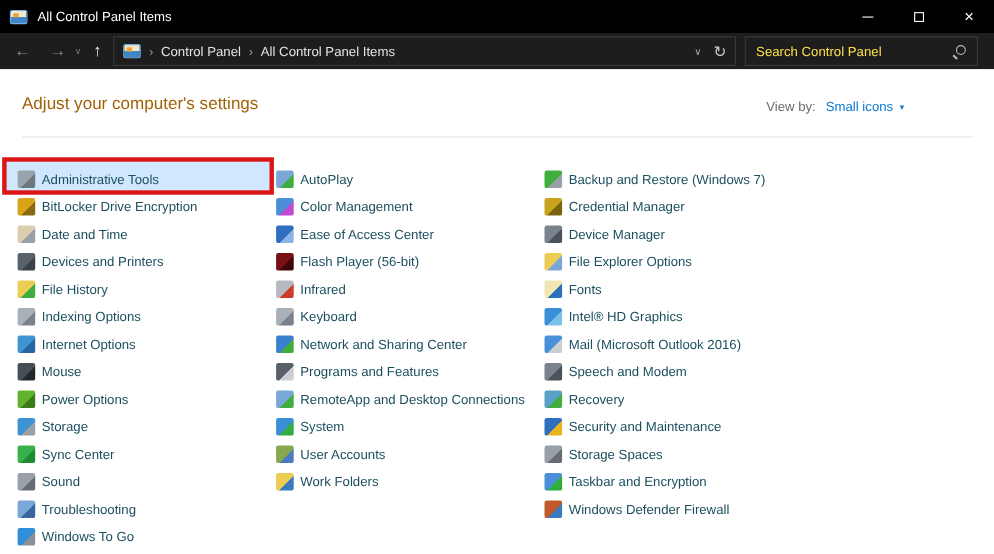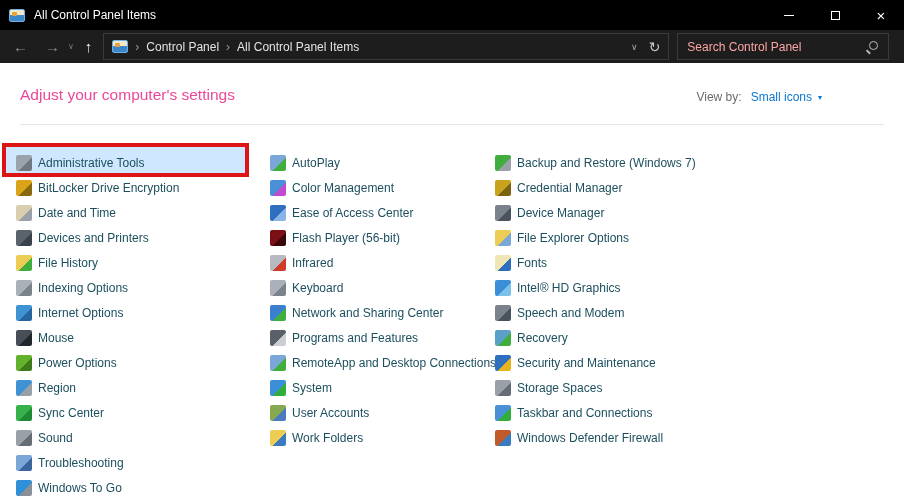--- a/index.html
+++ b/index.html
@@ -28,38 +28,38 @@
   .arrow-up{margin-left:11px;color:#efefef;}
   .address-box{margin-left:11px;width:566px;height:27px;border:1px solid #3a3a3a;box-sizing:border-box;
     display:flex;align-items:center;padding:0 8px;color:#e3e3e3;font-size:12px;}
   .crumb-sep{color:#989898;font-size:12px;margin:0 7px;}
   .crumb{white-space:nowrap;color:#e3e3e3;}
   .addr-tools{margin-left:auto;display:flex;align-items:center;}
   .addr-chevron{color:#a8a8a8;font-size:9px;margin-right:11px;}
   .refresh-glyph{color:#c9c9c9;font-size:14px;line-height:1;}
   .search-box{margin-left:8px;width:212px;height:27px;border:1px solid #3a3a3a;box-sizing:border-box;
     display:flex;align-items:center;padding:0 9px;}
-  .search-placeholder{color:#fca5a5;font-size:12px;white-space:nowrap;}
+  .search-placeholder{color:#fde047;font-size:12px;white-space:nowrap;}
   .mag{margin-left:auto;position:relative;width:13px;height:13px;}
   .mag::before{content:"";position:absolute;right:1px;top:1px;width:7px;height:7px;border:1.5px solid #b9b9b9;border-radius:50%;}
   .mag::after{content:"";position:absolute;left:0px;bottom:1px;width:5px;height:1.5px;background:#b9b9b9;transform:rotate(45deg);}
 
   
   .content{position:absolute;top:63px;left:0;right:0;bottom:0;background:#ffffff;}
-  .page-title{position:absolute;left:20px;top:23px;font-size:15.5px;color:#ec4899;white-space:nowrap;}
+  .page-title{position:absolute;left:20px;top:23px;font-size:15.5px;color:#a16207;white-space:nowrap;}
   .view-by{position:absolute;right:82px;top:27px;display:flex;align-items:center;font-size:12px;}
   .view-by-label{color:#6b6b6b;margin-right:9px;}
   .view-by-value{color:#0d77d1;}
   .view-caret{color:#0d77d1;font-size:8px;margin-left:6px;}
   .separator{position:absolute;left:20px;right:20px;top:61px;height:1px;background:#e4e4e4;}
 
   .columns{position:absolute;top:87px;left:0;right:0;bottom:0;}
   .col{position:absolute;top:0;}
   .col0{left:16px;width:236px;}
-  .col1{left:270px;width:236px;}
+  .col1{left:251px;width:236px;}
   .col2{left:495px;width:400px;}
   .item{display:flex;align-items:center;height:25px;position:relative;}
   .item-icon{width:16px;height:16px;margin-right:6px;border-radius:2px;flex:0 0 16px;position:relative;z-index:1;}
   .item-label{font-size:12px;color:#1c4f5e;white-space:nowrap;position:relative;z-index:1;}
   .red-box{position:absolute;left:-14px;top:-7px;width:247px;height:34px;box-sizing:border-box;
     border:4px solid #dd1414;background:#cfe8ff;z-index:0;}
 </style>
 </head>
 <body>
 
@@ -147,21 +147,21 @@
           <div class="item">
             <span class="item-icon" style="background: linear-gradient(135deg, rgb(71, 78, 88) 58%, rgb(34, 39, 46) 58%);"></span>
             <span class="item-label">Mouse</span>
           </div>
           <div class="item">
             <span class="item-icon" style="background: linear-gradient(135deg, rgb(99, 178, 46) 58%, rgb(60, 122, 26) 58%);"></span>
             <span class="item-label">Power Options</span>
           </div>
           <div class="item">
             <span class="item-icon" style="background: linear-gradient(135deg, rgb(63, 147, 210) 58%, rgb(154, 160, 168) 58%);"></span>
-            <span class="item-label">Region</span>
+            <span class="item-label">Storage</span>
           </div>
           <div class="item">
             <span class="item-icon" style="background: linear-gradient(135deg, rgb(55, 178, 74) 58%, rgb(31, 138, 52) 58%);"></span>
             <span class="item-label">Sync Center</span>
           </div>
           <div class="item">
             <span class="item-icon" style="background: linear-gradient(135deg, rgb(154, 160, 168) 58%, rgb(102, 108, 116) 58%);"></span>
             <span class="item-label">Sound</span>
           </div>
           <div class="item">
@@ -242,38 +242,42 @@
           </div>
           <div class="item">
             <span class="item-icon" style="background: linear-gradient(135deg, rgb(240, 230, 180) 58%, rgb(47, 111, 192) 58%);"></span>
             <span class="item-label">Fonts</span>
           </div>
           <div class="item">
             <span class="item-icon" style="background: linear-gradient(135deg, rgb(58, 143, 216) 58%, rgb(122, 192, 232) 58%);"></span>
             <span class="item-label">Intel® HD Graphics</span>
           </div>
           <div class="item">
+            <span class="item-icon" style="background: linear-gradient(135deg, rgb(74, 144, 216) 58%, rgb(202, 206, 212) 58%);"></span>
+            <span class="item-label">Mail (Microsoft Outlook 2016)</span>
+          </div>
+          <div class="item">
             <span class="item-icon" style="background: linear-gradient(135deg, rgb(122, 130, 140) 58%, rgb(74, 82, 92) 58%);"></span>
             <span class="item-label">Speech and Modem</span>
           </div>
           <div class="item">
             <span class="item-icon" style="background: linear-gradient(135deg, rgb(90, 160, 200) 58%, rgb(63, 174, 62) 58%);"></span>
             <span class="item-label">Recovery</span>
           </div>
           <div class="item">
             <span class="item-icon" style="background: linear-gradient(135deg, rgb(47, 111, 192) 58%, rgb(232, 180, 30) 58%);"></span>
             <span class="item-label">Security and Maintenance</span>
           </div>
           <div class="item">
             <span class="item-icon" style="background: linear-gradient(135deg, rgb(154, 160, 168) 58%, rgb(102, 108, 116) 58%);"></span>
             <span class="item-label">Storage Spaces</span>
           </div>
           <div class="item">
             <span class="item-icon" style="background: linear-gradient(135deg, rgb(74, 144, 216) 58%, rgb(47, 174, 62) 58%);"></span>
-            <span class="item-label">Taskbar and Connections</span>
+            <span class="item-label">Taskbar and Encryption</span>
           </div>
           <div class="item">
             <span class="item-icon" style="background: linear-gradient(135deg, rgb(192, 90, 42) 58%, rgb(58, 122, 192) 58%);"></span>
             <span class="item-label">Windows Defender Firewall</span>
           </div>
         </div>
       </div>
   </div>
 
 </div>

